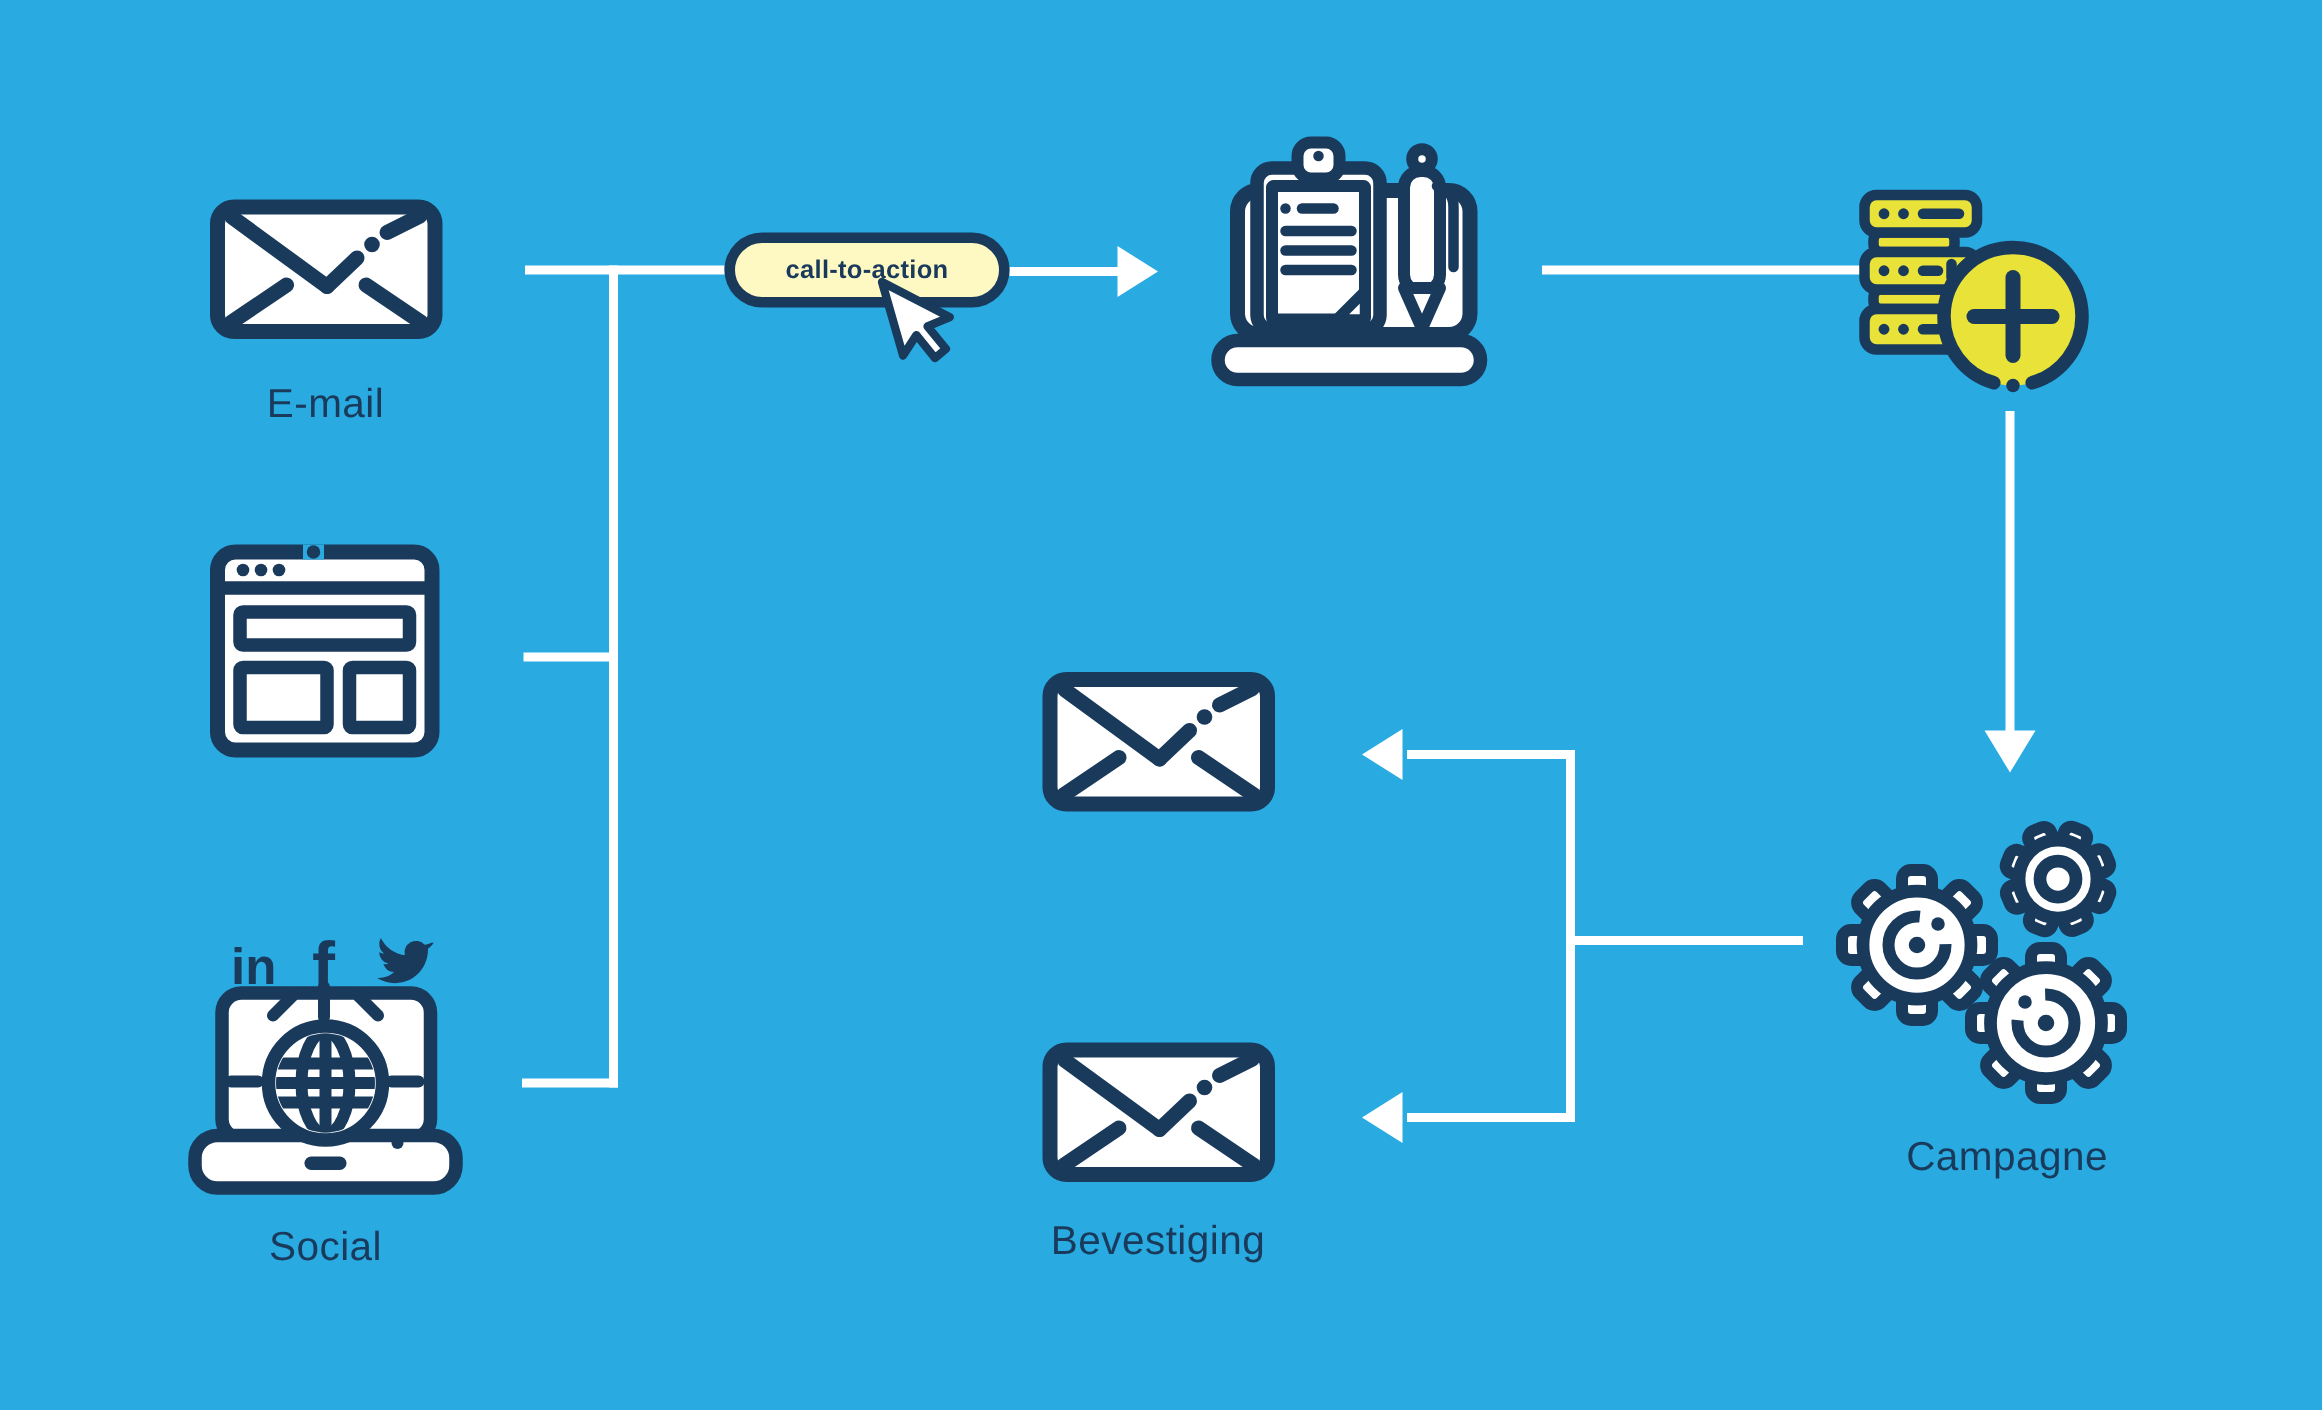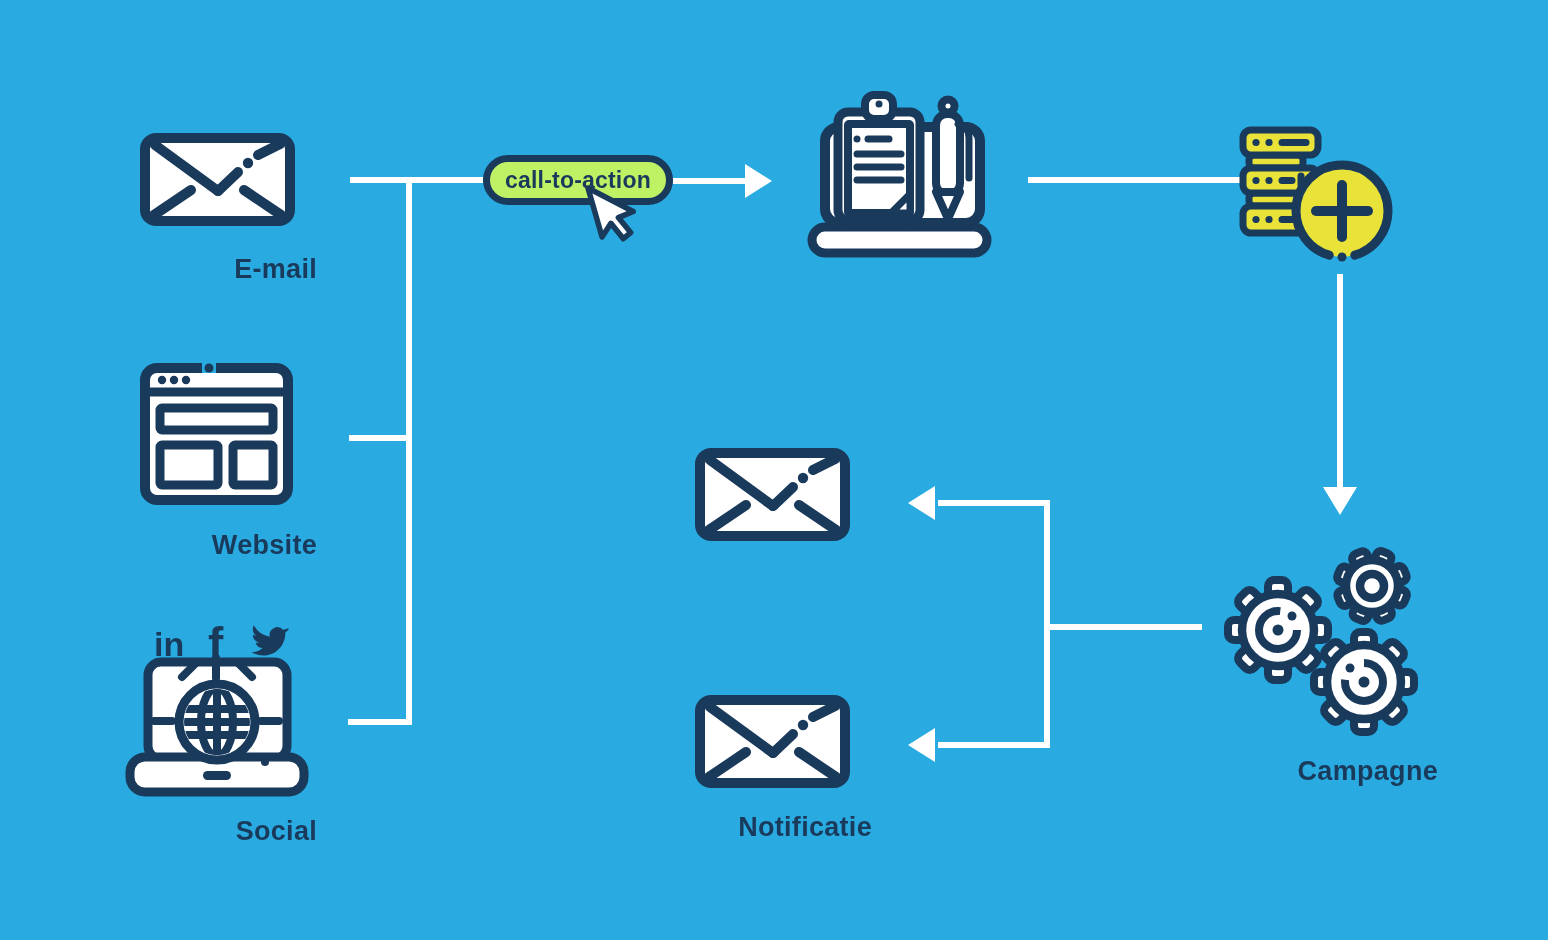--- a/index.html
+++ b/index.html
@@ -7,40 +7,40 @@
     position:relative;
     width:1548px;height:940px;
     background:#29ABE2;
     overflow:hidden;
     font-family:"Liberation Sans", sans-serif;
   }
   .line{position:absolute;background:#FFFFFF;}
   .lbl{
     position:absolute;
     color:#1A3A5C;
-    font-weight:700;
+    font-weight:400;
     font-size:27px;
     letter-spacing:.3px;
-    text-align:right;
+    text-align:center;
   }
   .icon{position:absolute;}
   svg{overflow:visible;display:block;}
   .arrow{position:absolute;width:0;height:0;}
   .arrow.right{border-left:27px solid #fff;border-top:17px solid transparent;border-bottom:17px solid transparent;}
   .arrow.left {border-right:27px solid #fff;border-top:17px solid transparent;border-bottom:17px solid transparent;}
   .arrow.down {border-top:28px solid #fff;border-left:17px solid transparent;border-right:17px solid transparent;}
   .pill{
     position:absolute;
     left:483px;top:155px;width:190px;height:50px;
-    background:#bef264;
+    background:#fef9c3;
     border:7px solid #1A3A5C;
     border-radius:26px;
     box-sizing:border-box;
     display:flex;align-items:center;justify-content:center;
-    color:#1A3A5C;font-weight:700;font-size:23px;letter-spacing:.2px;
+    color:#1A3A5C;font-weight:700;font-size:17px;letter-spacing:.2px;
     z-index:3;
   }
 </style>
 </head>
 <body>
 
 <div id="canvas">
 
   <svg width="0" height="0" style="position:absolute" aria-hidden="true">
     <defs>
@@ -88,21 +88,20 @@
       <circle cx="22" cy="17" r="4.2" fill="#1A3A5C" stroke="none"></circle>
       <circle cx="34" cy="17" r="4.2" fill="#1A3A5C" stroke="none"></circle>
       <circle cx="46" cy="17" r="4.2" fill="#1A3A5C" stroke="none"></circle>
       <rect x="62" y="0" width="14" height="10" fill="#29ABE2" stroke="none"></rect>
       <circle cx="69" cy="5" r="4.5" fill="#1A3A5C" stroke="none"></circle>
       <rect x="20" y="45" width="113" height="22" rx="2" stroke-width="9"></rect>
       <rect x="20" y="82" width="58" height="40" rx="2" stroke-width="9"></rect>
       <rect x="93" y="82" width="40" height="40" rx="2" stroke-width="9"></rect>
     </g>
   </svg>
-  <div class="lbl" style="left:117px;top:530px;width:200px;">Website</div>
 
   <svg class="icon" style="left:128px;top:606px;" width="178" height="188" viewBox="0 0 178 188">
     <g fill="#1A3A5C">
       <text x="26" y="50" font-size="34" font-weight="bold">in</text>
       <text x="80" y="54" font-size="46" font-weight="bold">f</text>
       <path transform="translate(120 14) scale(1.72)" d="M23 4.9c-.8.4-1.7.6-2.6.8a4.5 4.5 0 0 0-7.7 4.1A12.8 12.8 0 0 1 3.4 3.1a4.5 4.5 0 0 0 1.4 6a4.4 4.4 0 0 1-2-.5v.1a4.5 4.5 0 0 0 3.6 4.4a4.5 4.5 0 0 1-2 .1a4.5 4.5 0 0 0 4.2 3.1A9 9 0 0 1 2 18.6a12.7 12.7 0 0 0 6.9 2c8.3 0 12.8-6.9 12.8-12.8v-.6c.9-.6 1.6-1.4 2.2-2.3z"></path>
     </g>
     <g stroke="#1A3A5C" fill="none" stroke-linecap="round" stroke-width="9">
       <rect x="20" y="56" width="139" height="97" rx="13" fill="#fff"></rect>
       <rect x="2" y="151" width="174" height="35" rx="15" fill="#fff"></rect>
@@ -242,15 +241,15 @@
   </svg>
   <div class="lbl" style="left:1238px;top:756px;width:200px;">Campagne</div>
 
   <svg class="icon" style="left:695px;top:448px;" width="155" height="93" viewBox="0 0 155 93">
       <use href="#env-g"></use>
     </svg>
 
   <svg class="icon" style="left:695px;top:695px;" width="155" height="93" viewBox="0 0 155 93">
       <use href="#env-g"></use>
     </svg>
-  <div class="lbl" style="left:672px;top:812px;width:200px;">Notificatie</div>
+  <div class="lbl" style="left:672px;top:812px;width:200px;">Bevestiging</div>
 
 </div>
 
 </body></html>

